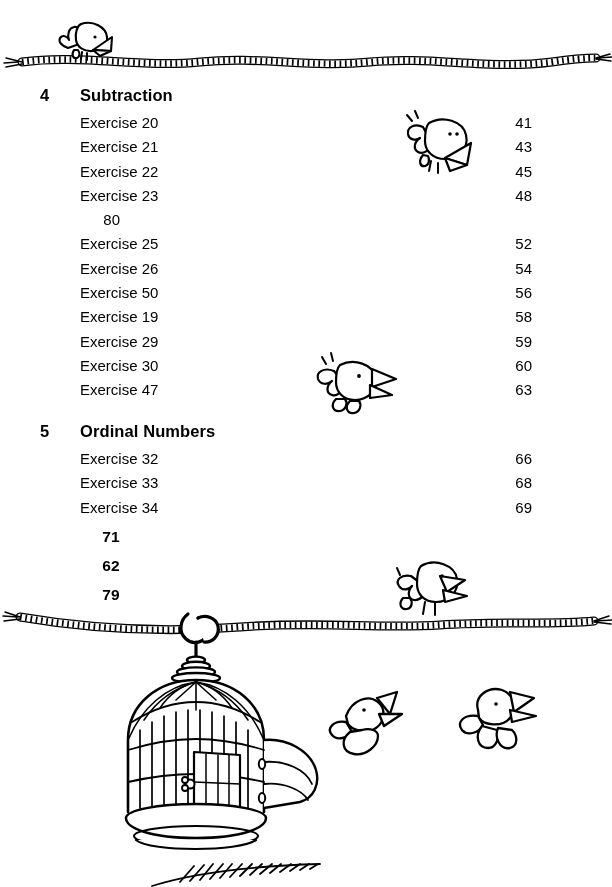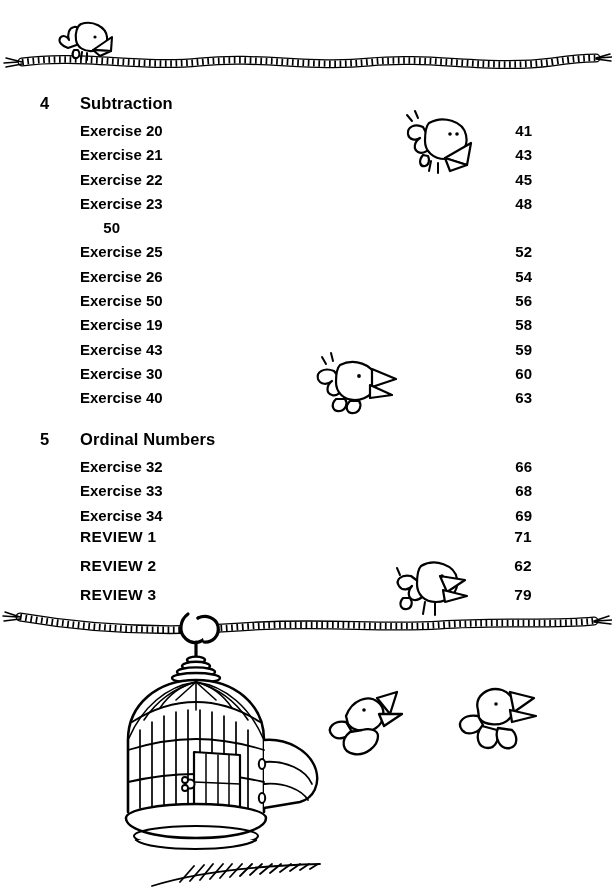--- a/index.html
+++ b/index.html
@@ -57,29 +57,28 @@
     align-items: baseline;
     font-weight: bold;
     font-size: 16.5px;
     letter-spacing: 0.1px;
     margin-bottom: 9px;
   }
   .section-number {
     width: 40px;
     flex: none;
   }
-  .section-title { flex: 1 1 auto; margin-top: 8px; }
+  .section-title { flex: 1 1 auto; }
 
   .toc-row {
     display: flex;
     align-items: baseline;
     font-size: 15px;
     height: 24.3px;
     padding-left: 40px;
-    font-weight: bold;
   }
   .toc-row .label { flex: 1 1 auto; }
   .toc-row .page  { flex: none; width: 40px; text-align: right; }
   .toc-row.review {
     font-weight: bold;
     font-size: 15.5px;
     height: 29px;
     letter-spacing: 0.3px;
   }
   #reviews { position: absolute; left: 40px; top: 528px; width: 492px; }
@@ -294,48 +293,48 @@
       </div>
       <div class="toc-row">
         <span class="label">Exercise 22</span>
         <span class="page">45</span>
       </div>
       <div class="toc-row">
         <span class="label">Exercise 23</span>
         <span class="page">48</span>
       </div>
       <div class="toc-row">
-        <span class="page">50</span>
+        <span class="page">80</span>
       </div>
       <div class="toc-row">
         <span class="label">Exercise 25</span>
         <span class="page">52</span>
       </div>
       <div class="toc-row">
         <span class="label">Exercise 26</span>
         <span class="page">54</span>
       </div>
       <div class="toc-row">
         <span class="label">Exercise 50</span>
         <span class="page">56</span>
       </div>
       <div class="toc-row">
         <span class="label">Exercise 19</span>
         <span class="page">58</span>
       </div>
       <div class="toc-row">
-        <span class="label">Exercise 43</span>
+        <span class="label">Exercise 29</span>
         <span class="page">59</span>
       </div>
       <div class="toc-row">
         <span class="label">Exercise 30</span>
         <span class="page">60</span>
       </div>
       <div class="toc-row">
-        <span class="label">Exercise 40</span>
+        <span class="label">Exercise 47</span>
         <span class="page">63</span>
       </div>
     </div>
 
     <div class="section" id="section-5">
       <div class="section-head">
         <span class="section-number">5</span>
         <span class="section-title">Ordinal Numbers</span>
       </div>
 
@@ -348,27 +347,24 @@
         <span class="page">68</span>
       </div>
       <div class="toc-row">
         <span class="label">Exercise 34</span>
         <span class="page">69</span>
       </div>
     </div>
 
     <div id="reviews">
       <div class="toc-row review">
-        <span class="label">REVIEW 1</span>
         <span class="page">71</span>
       </div>
       <div class="toc-row review">
-        <span class="label">REVIEW 2</span>
         <span class="page">62</span>
       </div>
       <div class="toc-row review">
-        <span class="label">REVIEW 3</span>
         <span class="page">79</span>
       </div>
     </div>
 
   </div>
 </div>
 
 </body></html>

